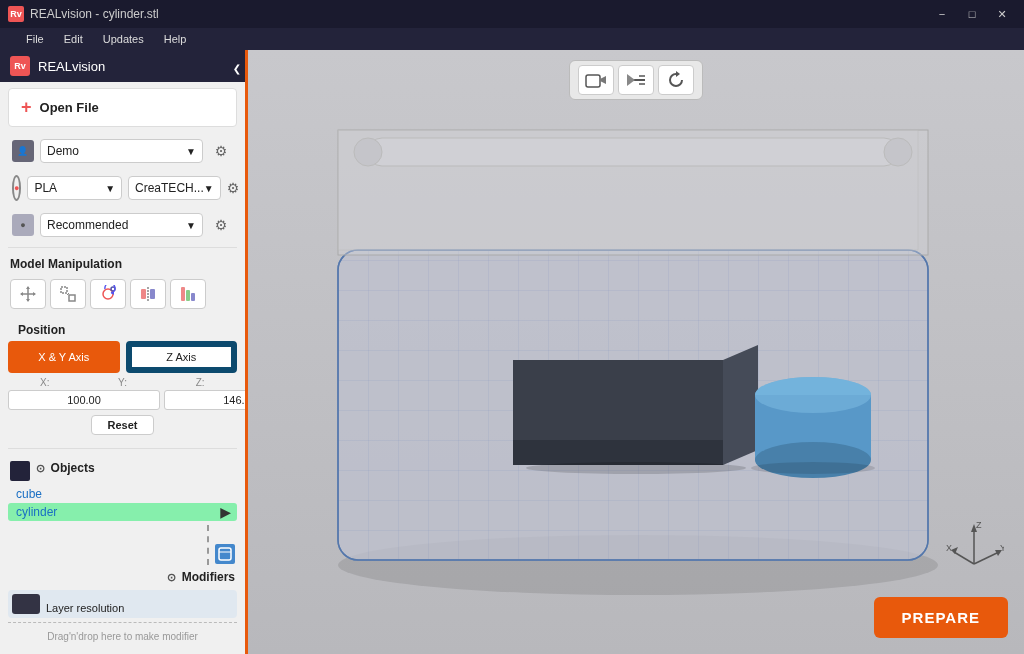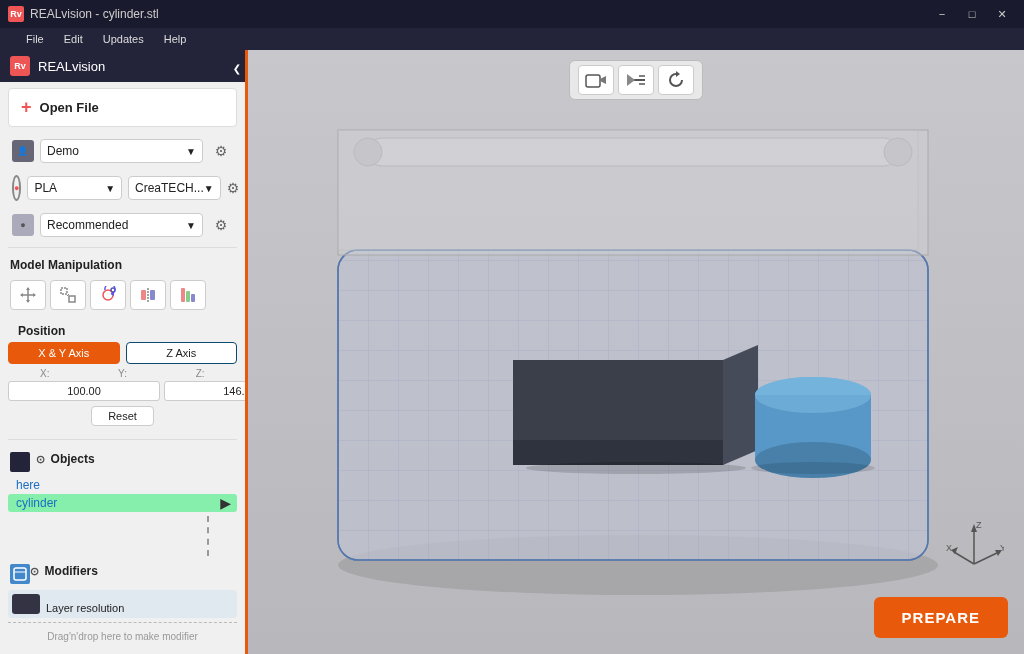--- a/index.html
+++ b/index.html
@@ -156,56 +156,57 @@
       display: flex; align-items: center; justify-content: center;
       cursor: pointer;
       font-size: 14px;
     }
 
     
     .pos-section { padding: 4px 8px; }
     .pos-btn-row { display: flex; gap: 6px; margin-bottom: 4px; }
     .pos-btn {
       flex: 1; padding: 4px;
-      background: white; border: 1px solid #0c4a6e; border-radius: 4px;
+      background: white; border: 6px solid #0c4a6e; border-radius: 4px;
       text-align: center; cursor: pointer; font-size: 11px; color: #222;
     }
     .pos-btn.active { background: #e8590c; color: white; border-color: #e8590c; }
 
     .pos-labels { display: flex; gap: 4px; margin-bottom: 2px; }
     .pos-label { flex: 1; font-size: 10px; color: #888; text-align: center; }
     .pos-inputs { display: flex; gap: 4px; align-items: center; }
     .pos-input {
       flex: 1;
       background: white; border: 1px solid #ccc; border-radius: 3px;
       padding: 3px 4px; font-size: 11px; text-align: center; color: #222;
     }
     .reset-btn {
       display: block; margin: 5px auto;
       background: white; border: 1px solid #ccc; border-radius: 4px;
-      padding: 3px 16px; cursor: pointer; font-size: 11px; color: #222;
+      padding: 3px 16px; cursor: pointer; font-size: 11px; color: #222; font-weight: bold;
     }
 
     
     .objects-section { padding: 4px 8px; }
     .objects-header {
       display: flex; align-items: flex-start; gap: 6px;
       font-weight: 700; font-size: 12px; color: #222;
       padding: 4px 2px;
     }
     .obj-icon { width: 20px; height: 20px; background: #23233a; border-radius: 2px; }
     .obj-item { padding: 2px 8px; font-size: 12px; color: #1a6fc4; cursor: pointer; }
     .obj-item.selected { background: #86efac; border-radius: 3px; }
 
     
     .modifiers-section { padding: 4px 8px; }
     .mod-header {
-      display: flex; align-items: flex-start; 
+      display: flex; align-items: flex-end; gap: 6px;
       font-weight: 700; font-size: 12px; color: #222;
       padding: 4px 2px;
+      flex-direction: column;
     }
     .mod-icon { width: 20px; height: 20px; background: #4488cc; border-radius: 2px; display: flex; align-items: center; justify-content: center; }
     .mod-item {
       display: flex; align-items: flex-end; gap: 6px;
       padding: 4px 4px; background: #e0e8f0; border-radius: 4px;
       margin: 2px 0; font-size: 11px; color: #222;
     }
     .mod-item-icon { width: 28px; height: 20px; background: #334; border-radius: 3px; }
 
     .drag-drop-hint {
@@ -436,21 +437,21 @@
     <div class="divider"></div>
 
     <div class="objects-section">
       <div class="objects-header">
         <div class="obj-icon"></div>
         <span>
           <span style="font-size:11px;color:#555;margin-right:2px;">⊙</span>
           <span>Objects</span>
         </span>
       </div>
-      <div class="obj-item">here</div>
+      <div class="obj-item">cube</div>
       <div class="obj-item selected" style="position:relative;">
         <span>cylinder</span>
         <span class="cursor-overlay" style="font-size:14px;">▶</span>
       </div>
     </div>
 
     <div style="position:relative;height:40px;margin:0 8px;">
       <div style="position:absolute;left:calc(100% - 30px);top:0;width:1px;height:40px;border-left:2px dashed #999;"></div>
     </div>
 

